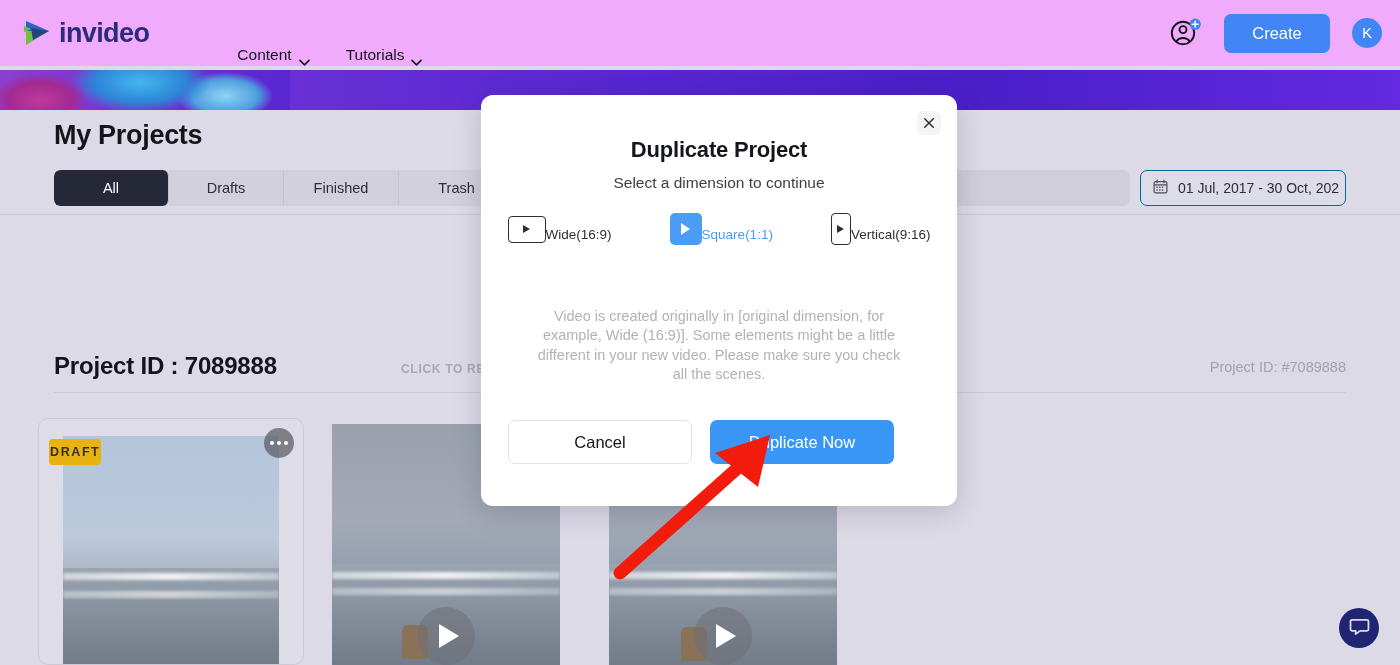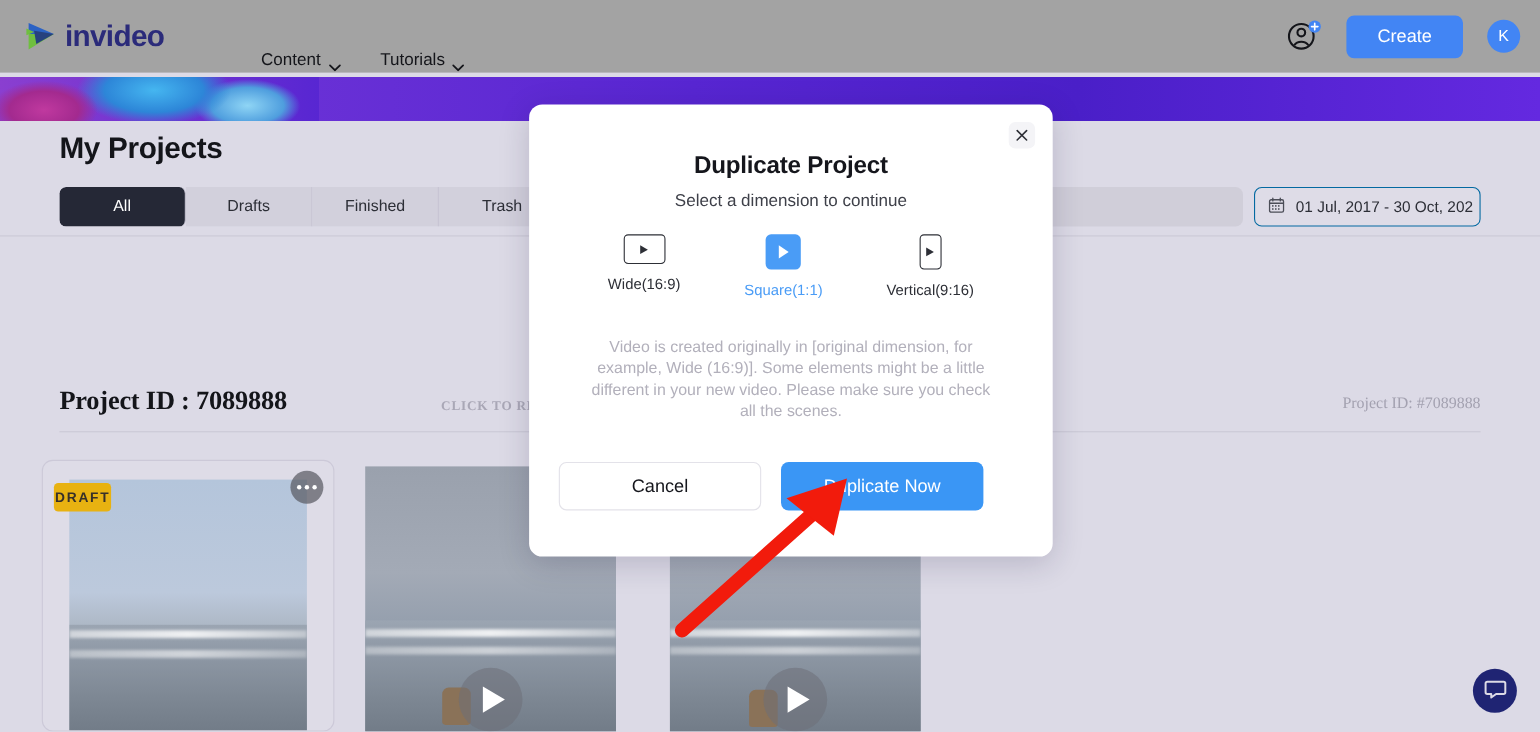--- a/index.html
+++ b/index.html
@@ -7,21 +7,21 @@
     width: 1400px; height: 665px;
     font-family: "Liberation Sans", sans-serif;
     overflow: hidden;
     background: #dcdae6;
   }
   #app { position: relative; width: 1400px; height: 665px; }
 
   
   .header {
     position: absolute; left: 0; top: 0; width: 1400px; height: 66px;
-    background: #a3a3a3;
+    background: #f0abfc;
     display: flex; align-items: center;
   }
   .logo-wrap { display: flex; align-items: center; margin-left: 22px; }
   .logo-mark { width: 30px; height: 30px; flex: 0 0 30px; }
   .logo-text {
     font-size: 27px; font-weight: bold; color: #2b2b7a;
     letter-spacing: -0.6px; margin-left: 7px;
   }
   .nav { display: flex; align-items: center; margin-left: 88px; gap: 36px; margin-top: 44px; }
   .nav-item {
@@ -91,21 +91,21 @@
     font-size: 14px; color: #2c2e36; cursor: pointer; overflow: hidden;
   }
   .daterange .dtext { white-space: nowrap; }
   .divider {
     position: absolute; left: 0; top: 214px; width: 1400px; height: 1px;
     background: #cbc9d6;
   }
 
   
   .proj-row {
-    position: absolute; left: 54px; top: 352px; right: 54px; height: 38px; font-family: Liberation Serif, serif;
+    position: absolute; left: 54px; top: 352px; right: 54px; height: 38px;
   }
   .proj-title {
     position: absolute; left: 0; top: 0;
     font-size: 24px; font-weight: bold; color: #14151a; letter-spacing: -0.2px;
   }
   .click-rename {
     position: absolute; left: 347px; top: 10px;
     font-size: 12px; letter-spacing: 0.7px; color: #a9a7b6; font-weight: bold;
     white-space: nowrap;
   }
@@ -193,21 +193,21 @@
     color: #15161c; letter-spacing: -0.2px;
   }
   .modal-sub {
     position: absolute; left: 0; right: 0; top: 79px;
     text-align: center; font-size: 15.5px; color: #3e4049;
   }
   .dims {
     position: absolute; left: 0; right: 0; top: 118px;
     display: flex; justify-content: center; gap: 58px;
   }
-  .dim { display: flex; flex-direction: column; align-items: center; cursor: pointer; }
+  .dim { display: flex; flex-direction: row; align-items: center; cursor: pointer; }
   .dim-box {
     display: flex; align-items: center; justify-content: center;
     border: 1.6px solid #2d2f36; border-radius: 4px; background: #fff;
   }
   .dim-box.wide { width: 38px; height: 27px; }
   .dim-box.square { width: 32px; height: 32px; border: none; background: #4a9cf6; border-radius: 5px; }
   .dim-box.vertical { width: 20px; height: 32px; }
   .dim-tri {
     width: 0; height: 0;
     border-left: 7px solid #2d2f36;

